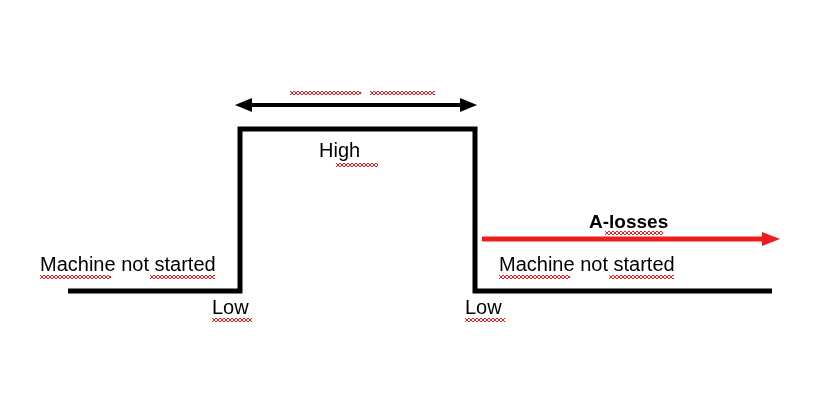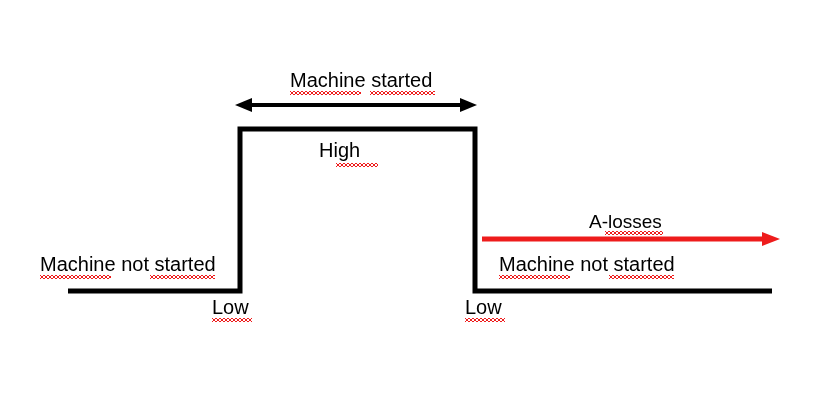--- a/index.html
+++ b/index.html
@@ -56,28 +56,27 @@
       <polygon points="235,105 252,98 252,112" fill="#000000"></polygon>
       <polygon points="477,105 460,98 460,112" fill="#000000"></polygon>
     </g>
 
     <g>
       <line x1="482" y1="239" x2="768" y2="239" stroke="#ee1c1c" stroke-width="5"></line>
       <polygon points="780,239 762,232 762,246" fill="#ee1c1c"></polygon>
     </g>
   </svg>
 
-  <div class="dlabel sz-20" style="left:290px; top:70px;">Machine started</div>
   <div class="squiggle" style="left:290px; top:91px; width:71px;"></div>
   <div class="squiggle" style="left:370px; top:91px; width:65px;"></div>
 
   <div class="dlabel sz-20" style="left:319px; top:140px;">High</div>
   <div class="squiggle" style="left:336px; top:163px; width:42px;"></div>
 
-  <div class="dlabel sz-19" style="left:589px; top:212px;">A-losses</div>
+  <div class="dlabel sz-19" style="left:589px; top:212px;font-weight:bold;">A-losses</div>
   <div class="squiggle" style="left:605px; top:231px; width:58px;"></div>
 
   <div class="dlabel sz-20" style="left:40px; top:254px;">Machine not started</div>
   <div class="squiggle" style="left:40px; top:275px; width:71px;"></div>
   <div class="squiggle" style="left:150px; top:275px; width:65px;"></div>
 
   <div class="dlabel sz-20" style="left:499px; top:254px;">Machine not started</div>
   <div class="squiggle" style="left:499px; top:275px; width:71px;"></div>
   <div class="squiggle" style="left:609px; top:275px; width:65px;"></div>
 

